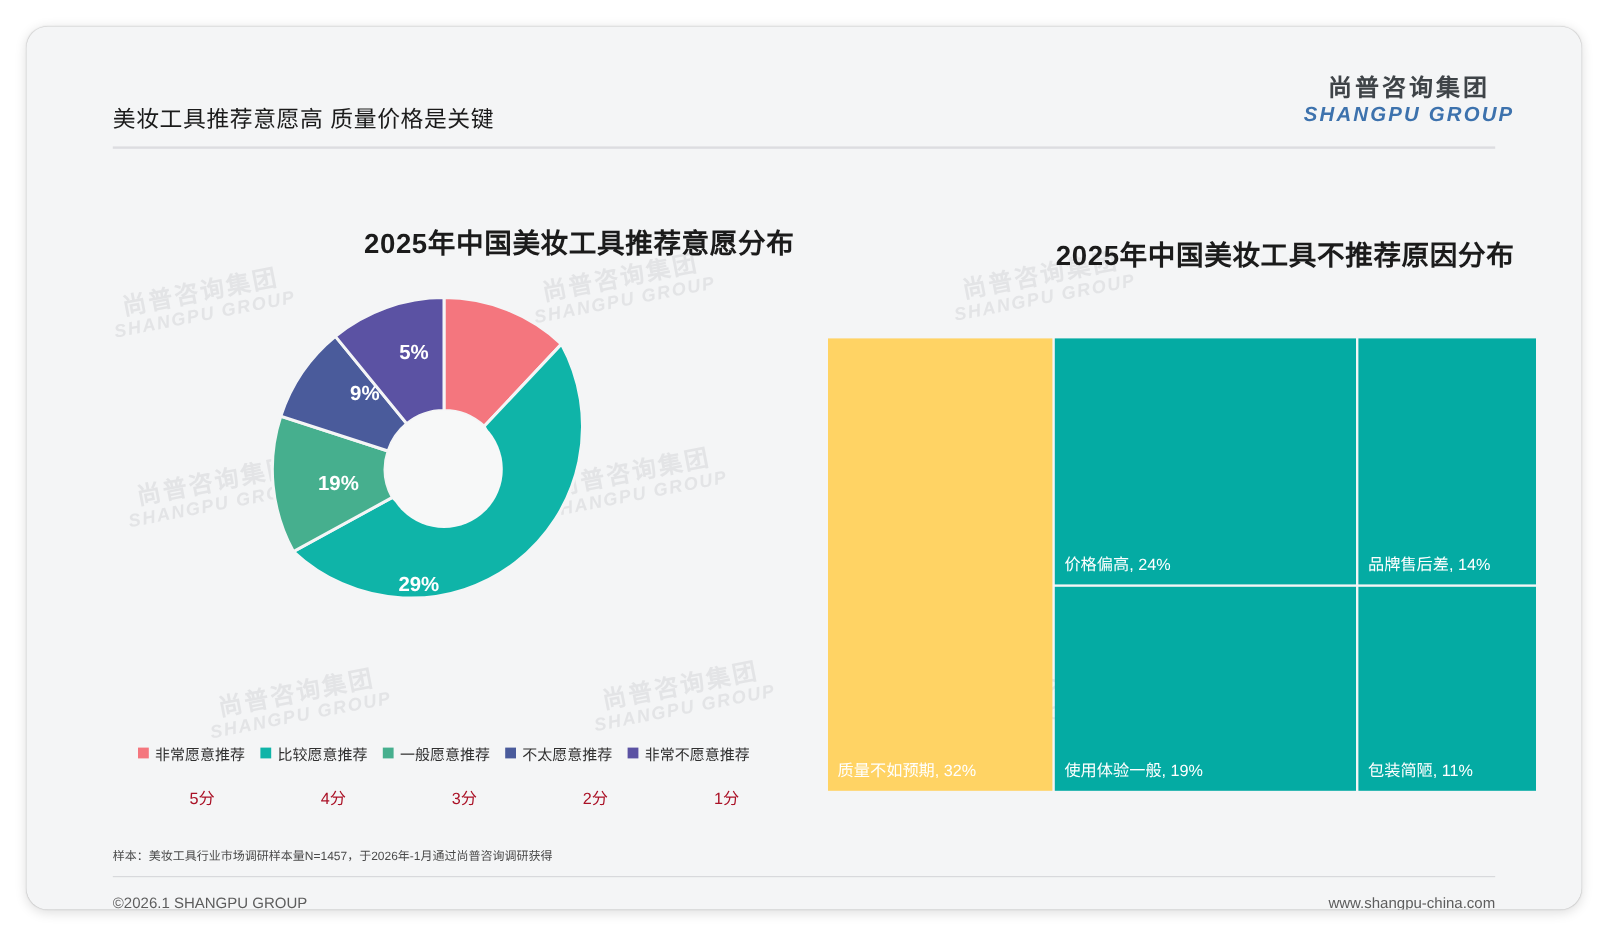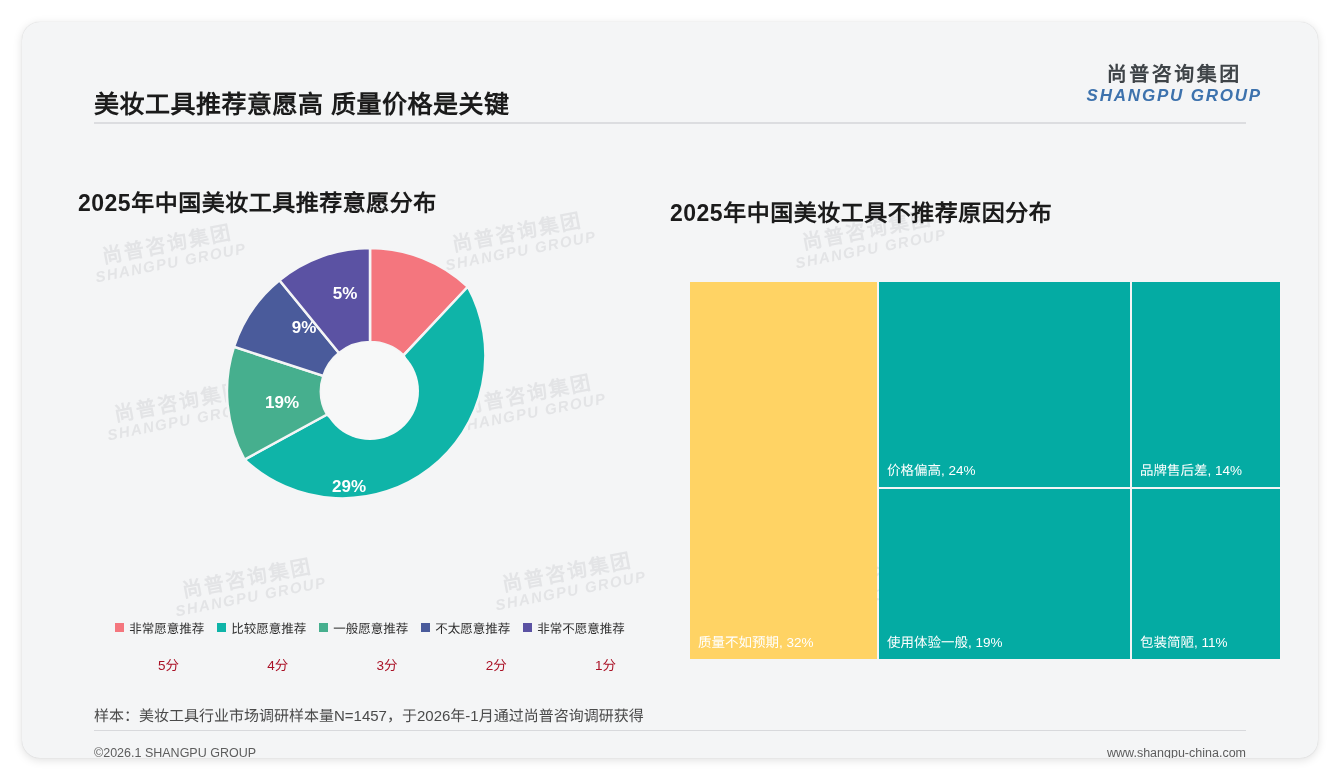--- a/index.html
+++ b/index.html
@@ -70,22 +70,22 @@
     position: absolute;
     left: 0; top: 0;
     width: 1296px;
     height: 96px;
     z-index: 4;
   }
   .page-title {
     position: absolute;
     left: 72px;
     top: 62px;
-    font-size: 25px;
-    font-weight: 700;
+    font-size: 19px;
+    font-weight: 400;
     color: #1b1b1b;
     letter-spacing: 0.5px;
     white-space: nowrap;
   }
   .header-rule {
     position: absolute;
     left: 72px;
     top: 100px;
     width: 1152px;
     height: 2px;
@@ -114,21 +114,21 @@
     display: block;
     margin-top: 2px;
   }
 
   
   .panel { position: absolute; z-index: 3; }
   .panel-left  { left: 56px;  top: 124px; width: 584px; height: 540px; }
   .panel-right { left: 648px; top: 124px; width: 592px; height: 540px; }
 
   .chart-title {
-    text-align: left;
+    text-align: right;
     font-size: 23px;
     font-weight: 700;
     color: #1b1b1b;
     letter-spacing: 0.5px;
     white-space: nowrap;
   }
   .panel-left .chart-title  { margin-top: 38px; }
   .panel-right .chart-title { margin-top: 48px; }
 
   
@@ -231,21 +231,21 @@
 
   
   .note {
     position: absolute;
     left: 72px;
     top: 682px;
     width: 1152px;
     z-index: 4;
   }
   .note-text {
-    font-size: 15px;
+    font-size: 10px;
     color: #4a4a4a;
     white-space: nowrap;
   }
   .note-rule {
     position: absolute;
     left: 72px;
     top: 708px;
     width: 1152px;
     height: 1px;
     background: #d8d9dc;

